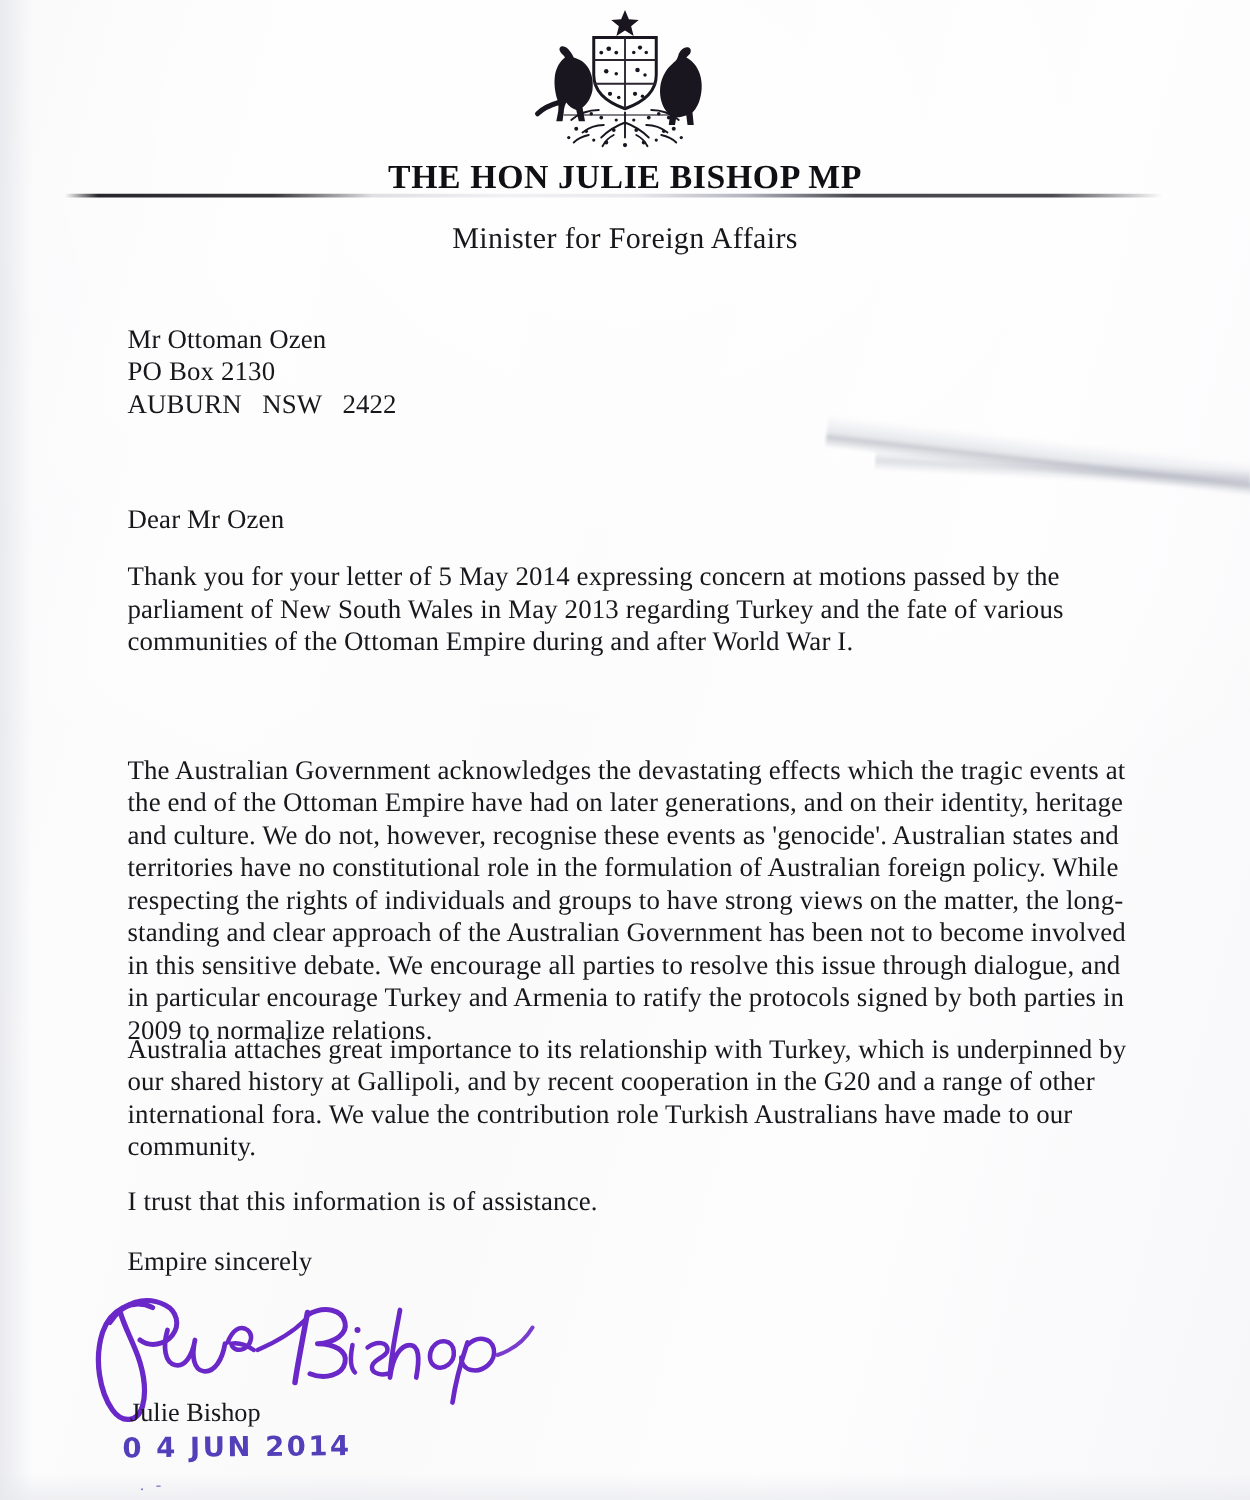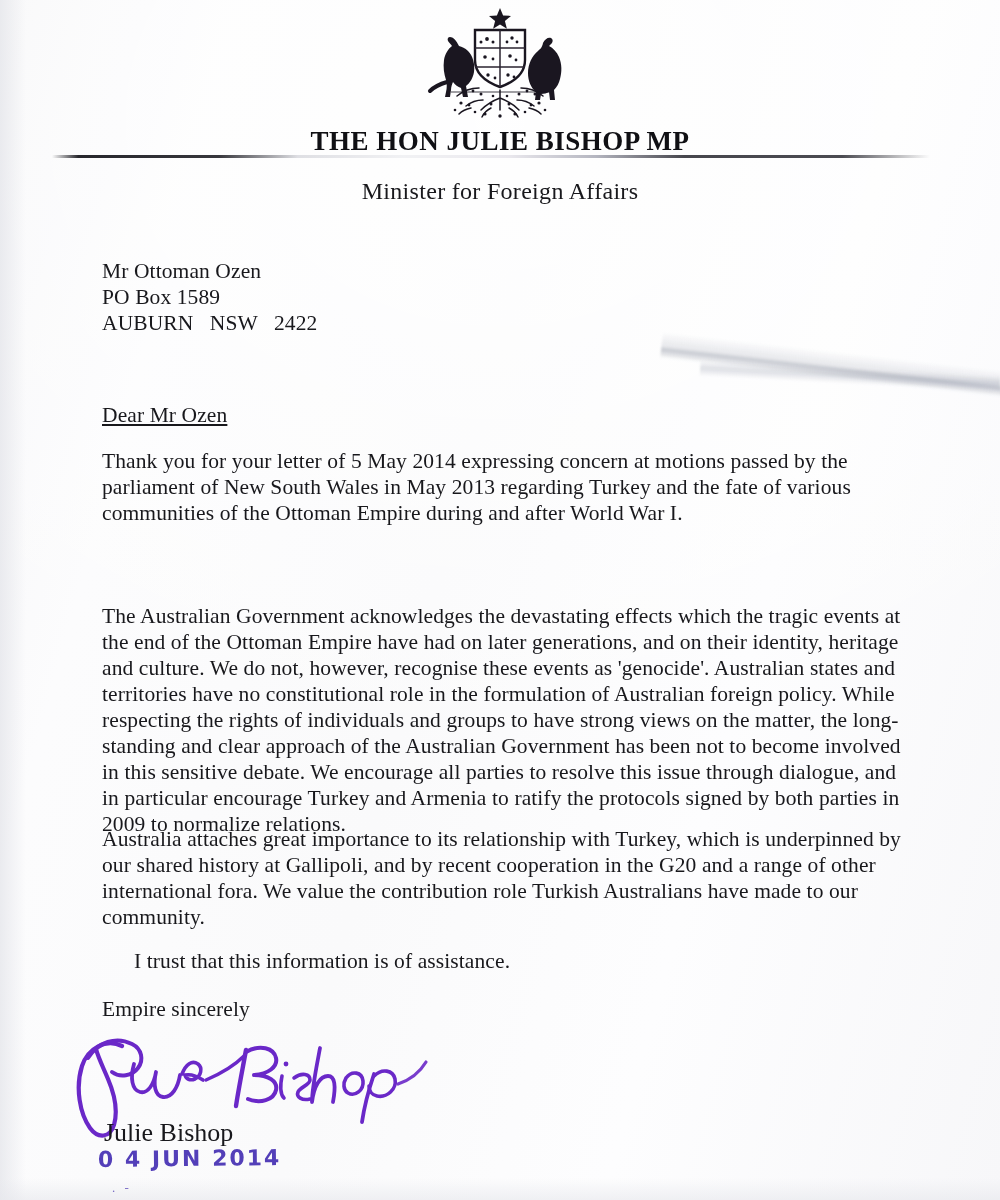--- a/index.html
+++ b/index.html
@@ -120,37 +120,37 @@
     left: 102px;
     width: 812px;
     font-size: 21.5px;
     line-height: 26px;
     color: #18181c;
     letter-spacing: 0.1px;
   }
   .addr-line { white-space: pre; line-height: 26px; }
 
   #address      { top: 258px; }
-  #salutation   { top: 402px; text-decoration: underline; }
+  #salutation   { top: 402px; }
   #para-1       { top: 448px; }
   #para-2       { top: 566px; margin-top: 37px; }
   #para-3       { top: 826px; }
-  #closing-note { top: 948px; margin-left: 32px; }
+  #closing-note { top: 948px; }
   #signoff      { top: 996px; }
 
   
   #signature {
     left: 58px; top: 1028px;
     width: 420px; height: 110px;
   }
   #signature svg { display: block; }
 
   #signature-name {
     left: 104px; top: 1118px;
-    font-size: 26px;
+    font-size: 21px;
     color: #18181c;
   }
   #date-stamp {
     left: 98px; top: 1146px;
     font-family: "DejaVu Sans", "Liberation Sans", sans-serif;
     font-weight: bold;
     font-size: 22px;
     letter-spacing: 2px;
     color: #4731b4;
     transform: rotate(-0.6deg);
@@ -255,21 +255,21 @@
   </div>
 
   <div id="letterhead-title" class="layer">THE HON JULIE BISHOP MP</div>
 
   <div id="header-rule" class="layer"></div>
 
   <div id="subtitle" class="layer">Minister for Foreign Affairs</div>
 
   <div id="address" class="layer body-block">
     <div class="addr-line">Mr Ottoman Ozen</div>
-    <div class="addr-line">PO Box 1589</div>
+    <div class="addr-line">PO Box 2130</div>
     <div class="addr-line">AUBURN   NSW   2422</div>
   </div>
 
   <div id="salutation" class="layer body-block">Dear Mr Ozen</div>
 
   <div id="para-1" class="layer body-block">Thank you for your letter of 5 May 2014 expressing concern at motions passed by the parliament of New South Wales in May 2013 regarding Turkey and the fate of various communities of the Ottoman Empire during and after World War I.</div>
 
   <div id="para-2" class="layer body-block">The Australian Government acknowledges the devastating effects which the tragic events at the end of the Ottoman Empire have had on later generations, and on their identity, heritage and culture.  We do not, however, recognise these events as 'genocide'.  Australian states and territories have no constitutional role in the formulation of Australian foreign policy.  While respecting the rights of individuals and groups to have strong views on the matter, the long-standing and clear approach of the Australian Government has been not to become involved in this sensitive debate.  We encourage all parties to resolve this issue through dialogue, and in particular encourage Turkey and Armenia to ratify the protocols signed by both parties in 2009 to normalize relations.</div>
 
   <div id="para-3" class="layer body-block">Australia attaches great importance to its relationship with Turkey, which is underpinned by our shared history at Gallipoli, and by recent cooperation in the G20 and a range of other international fora.  We value the contribution role Turkish Australians have made to our community.</div>

